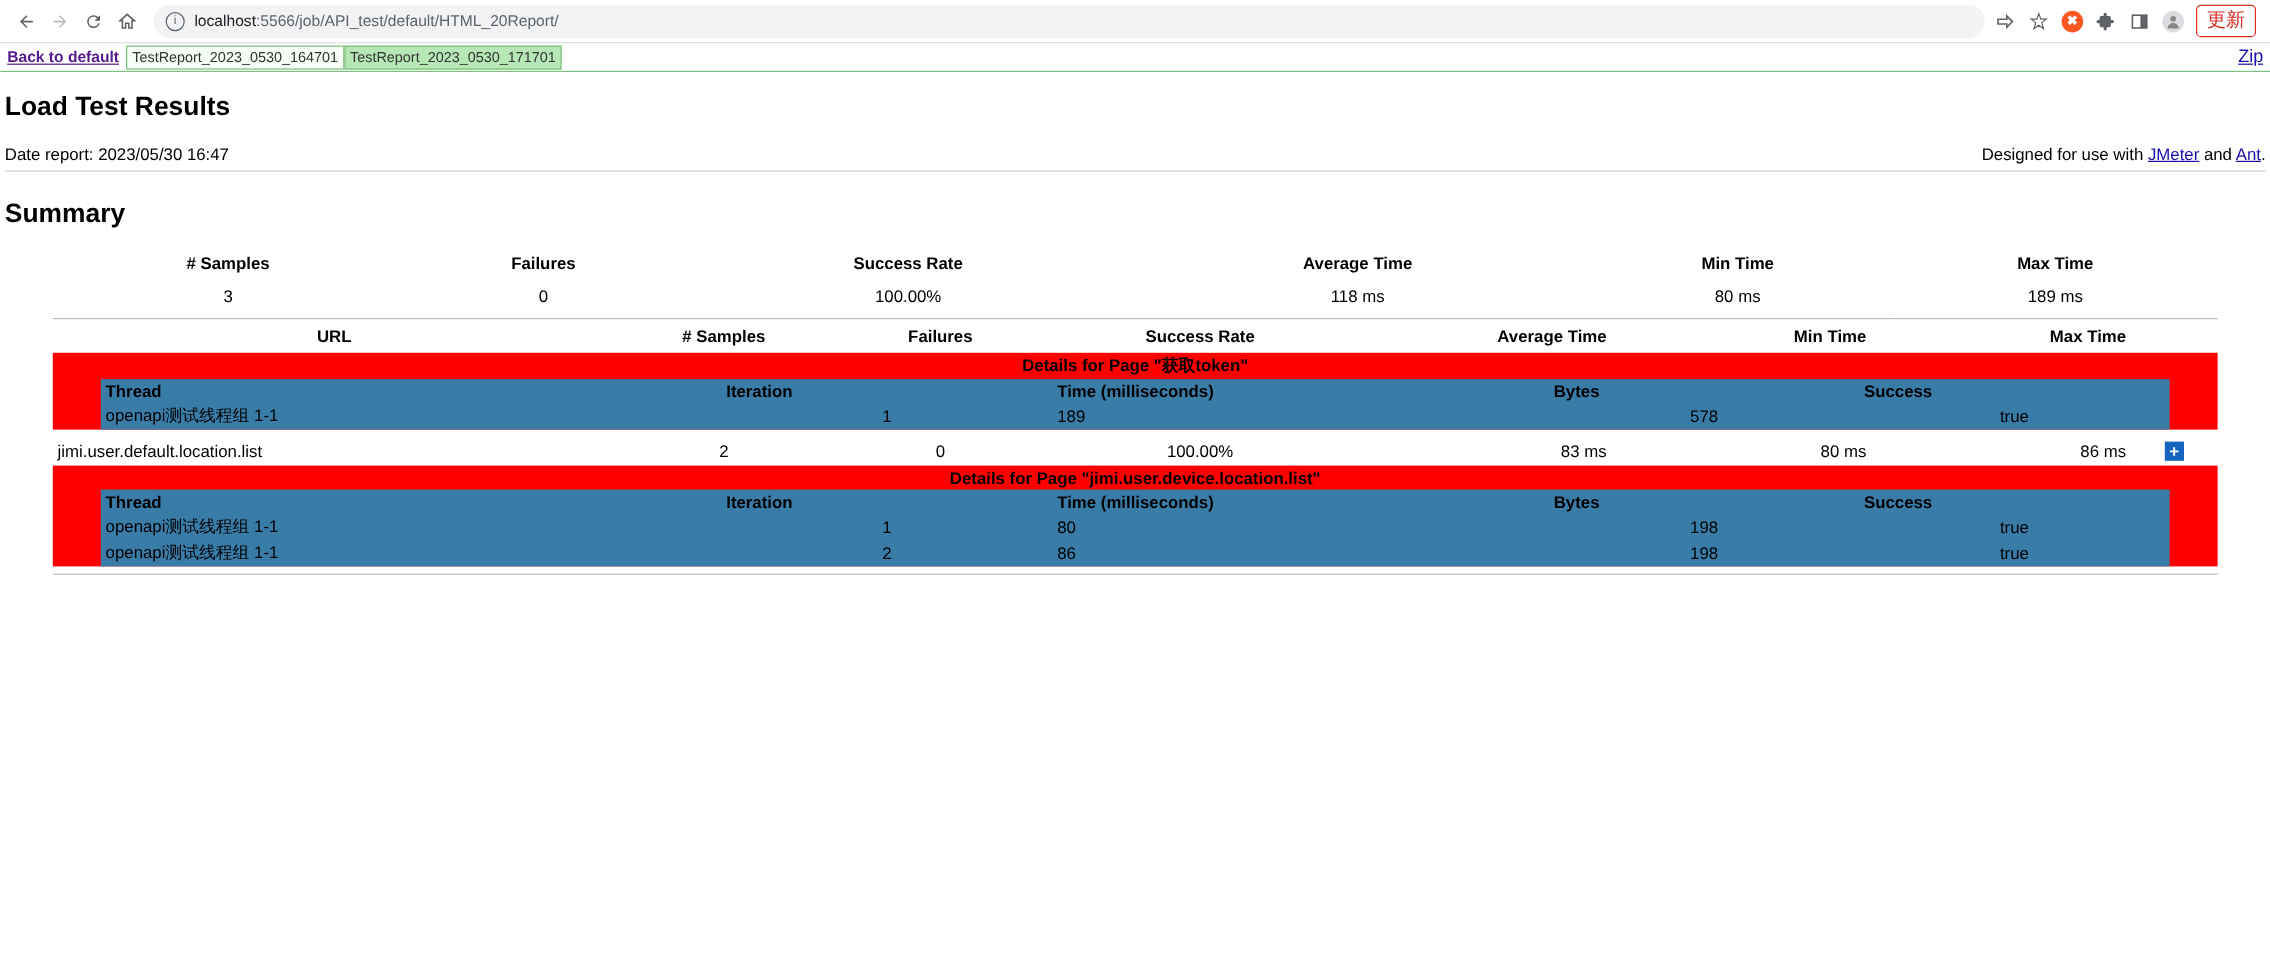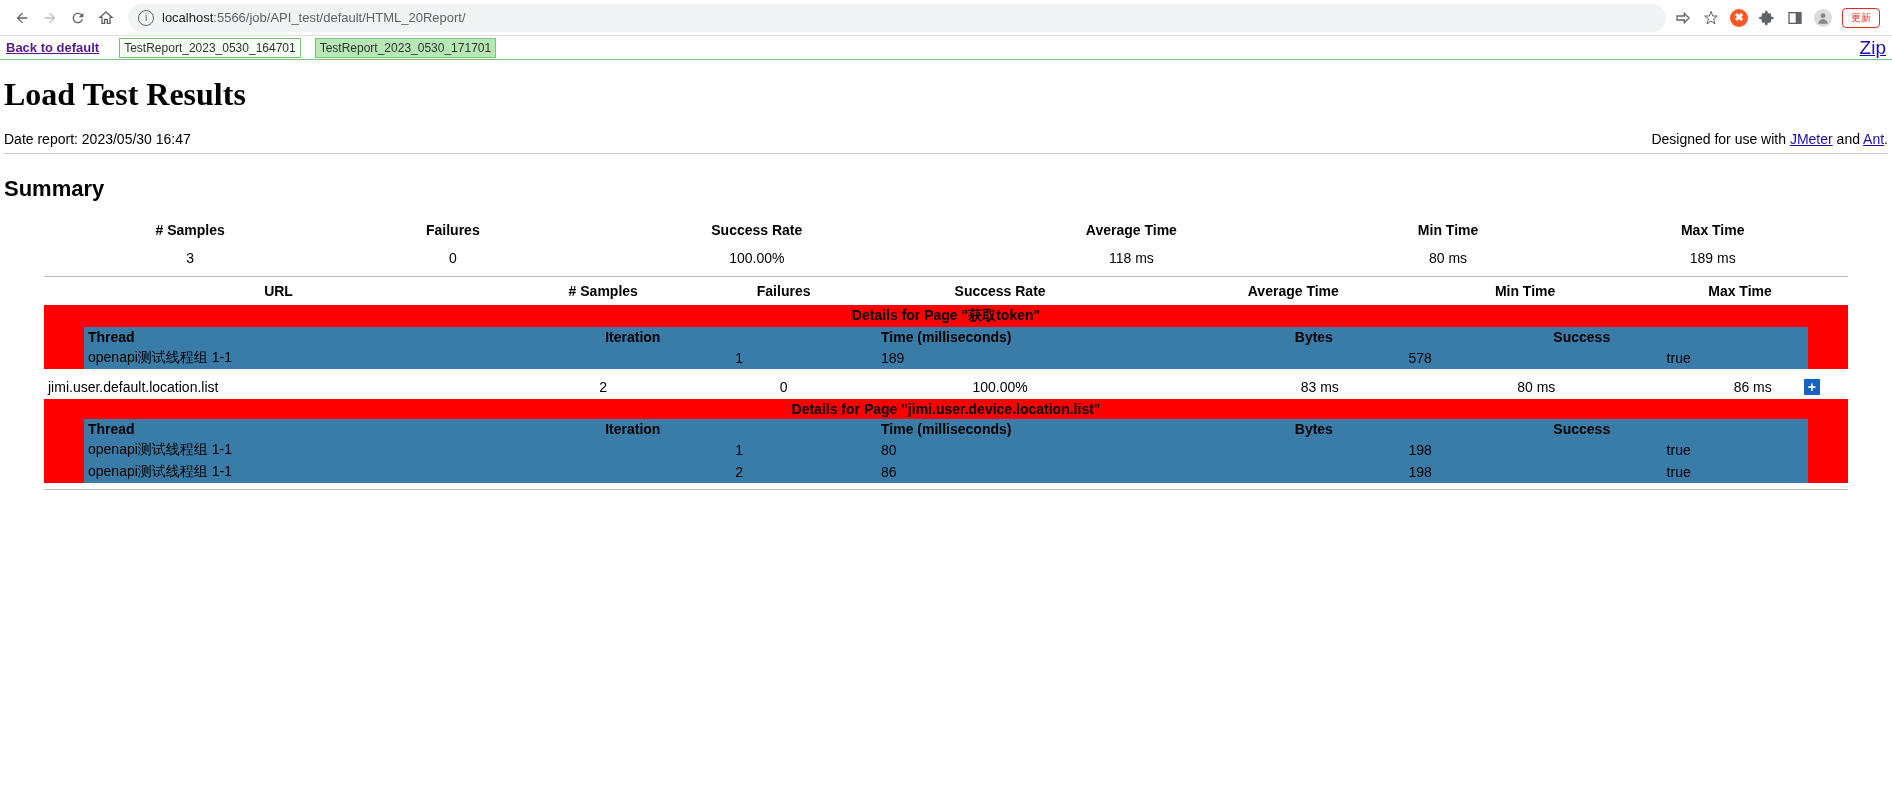--- a/index.html
+++ b/index.html
@@ -18,40 +18,40 @@
   }
   .info-icon { width:16px; height:16px; border:1px solid #5f6368; border-radius:50%; display:flex;align-items:center;justify-content:center; font-size:10px; margin-right:8px; color:#5f6368;}
   .url-host { color:#202124; }
   .url-path { color:#5f6368; }
   .right-icons { display:flex; align-items:center; gap:10px; padding-right:4px;}
   .ico { width:18px; height:18px; display:flex; align-items:center; justify-content:center; color:#5f6368; }
   .ico.orange { background:#ff5722; color:#fff; border-radius:50%; font-size:11px; font-weight:bold;}
   .avatar-ico { background:#dadce0; border-radius:50%; }
   .update-btn {
     border:1px solid #d93025; color:#d93025; background:#fff;
-    padding:2px 8px; border-radius:4px; font-size:10px;
+    padding:2px 8px; border-radius:4px; font-size:16px;
   }
 
   
   .top-strip {
     display:flex; align-items:center; justify-content:space-between;
     border-bottom:1px solid #7fbf7f; min-height:24px; padding:0 6px;
   }
-  .top-left { display:flex; align-items:center;gap:14px; }
+  .top-left { display:flex; align-items:center; }
   .back-link { color:#551a8b; text-decoration:underline; font-weight:bold; margin-right:6px; font-size:13px;}
   .report-tab {
     border:1px solid #7fbf7f; padding:2px 4px; font-size:12px; color:#333;
   }
   .report-tab.inactive { background:#f5fff5; }
   .report-tab.active { background:#b5e8b5; }
-  .zip-link { color:#1a0dab; text-decoration:underline; font-size:19px; }
+  .zip-link { color:#1a0dab; text-decoration:underline; font-size:15px; }
 
   
   .content { padding: 2px 4px 20px 4px; }
-  h1 { font-size:32px; font-weight:bold; margin:14px 0 18px 0;font-family:Liberation Serif, serif; }
+  h1 { font-size:22px; font-weight:bold; margin:14px 0 18px 0; }
   .date-row { display:flex; justify-content:space-between; align-items:center; font-size:14px; margin-bottom:6px;}
   .date-row a { color:#1a0dab; text-decoration:underline; }
   hr.sep { border:none; border-top:1px solid #ccc; margin:4px 0 0 0;}
   h2 { font-size:22px; font-weight:bold; margin:22px 0 14px 0; }
 
   
   .summary-tbl { width: calc(100% - 80px); margin-left:40px; border-collapse:collapse; }
   .summary-tbl th, .summary-tbl td { text-align:center; padding:6px 4px; font-size:14px; }
   .summary-tbl th { font-weight:bold; }
   .summary-tbl { border-bottom:1px solid #bbb; }

